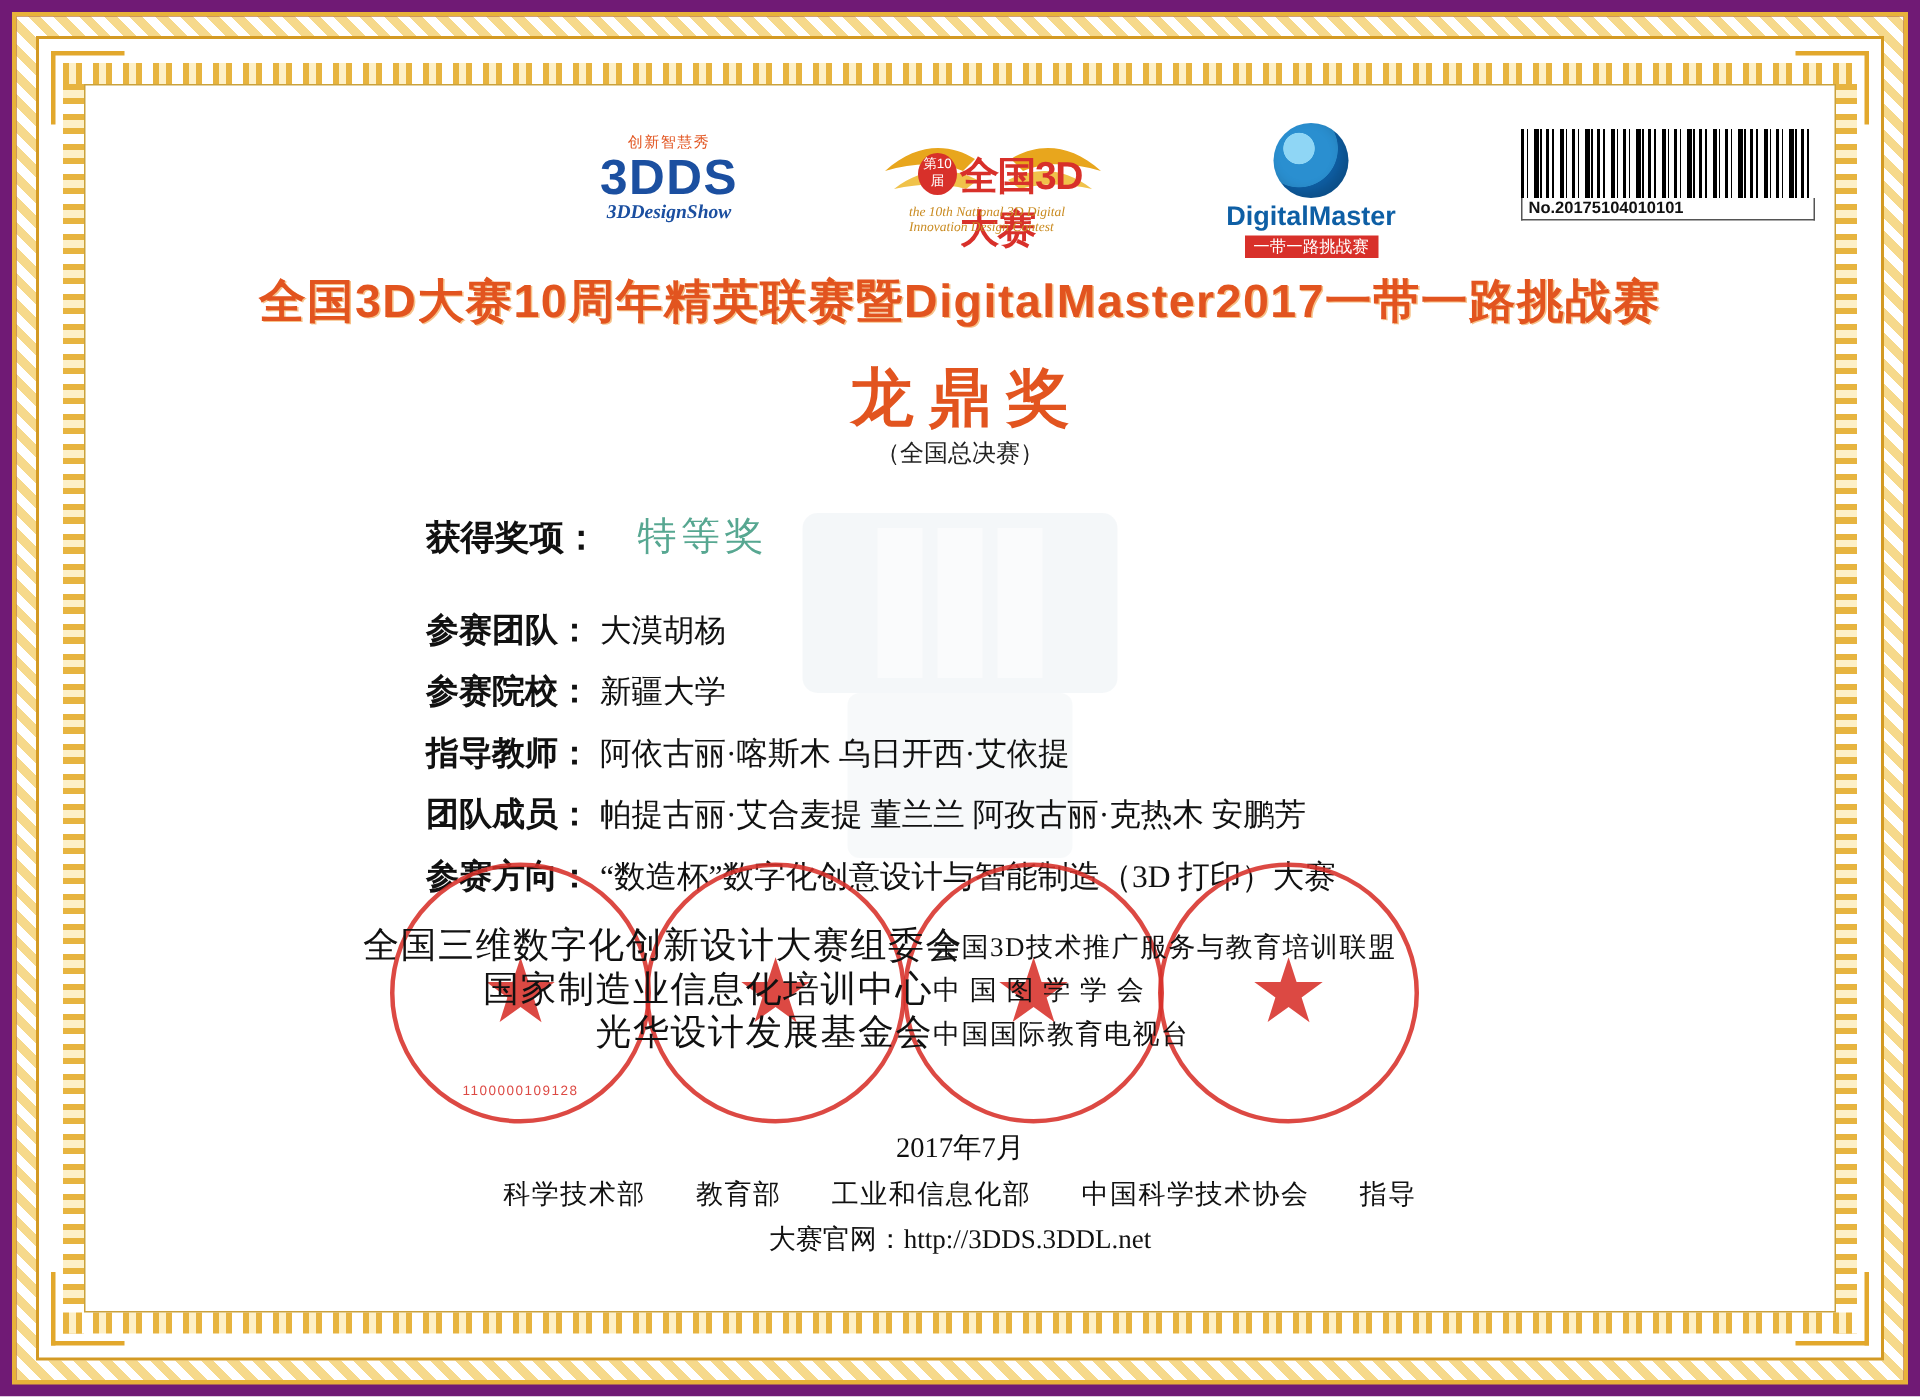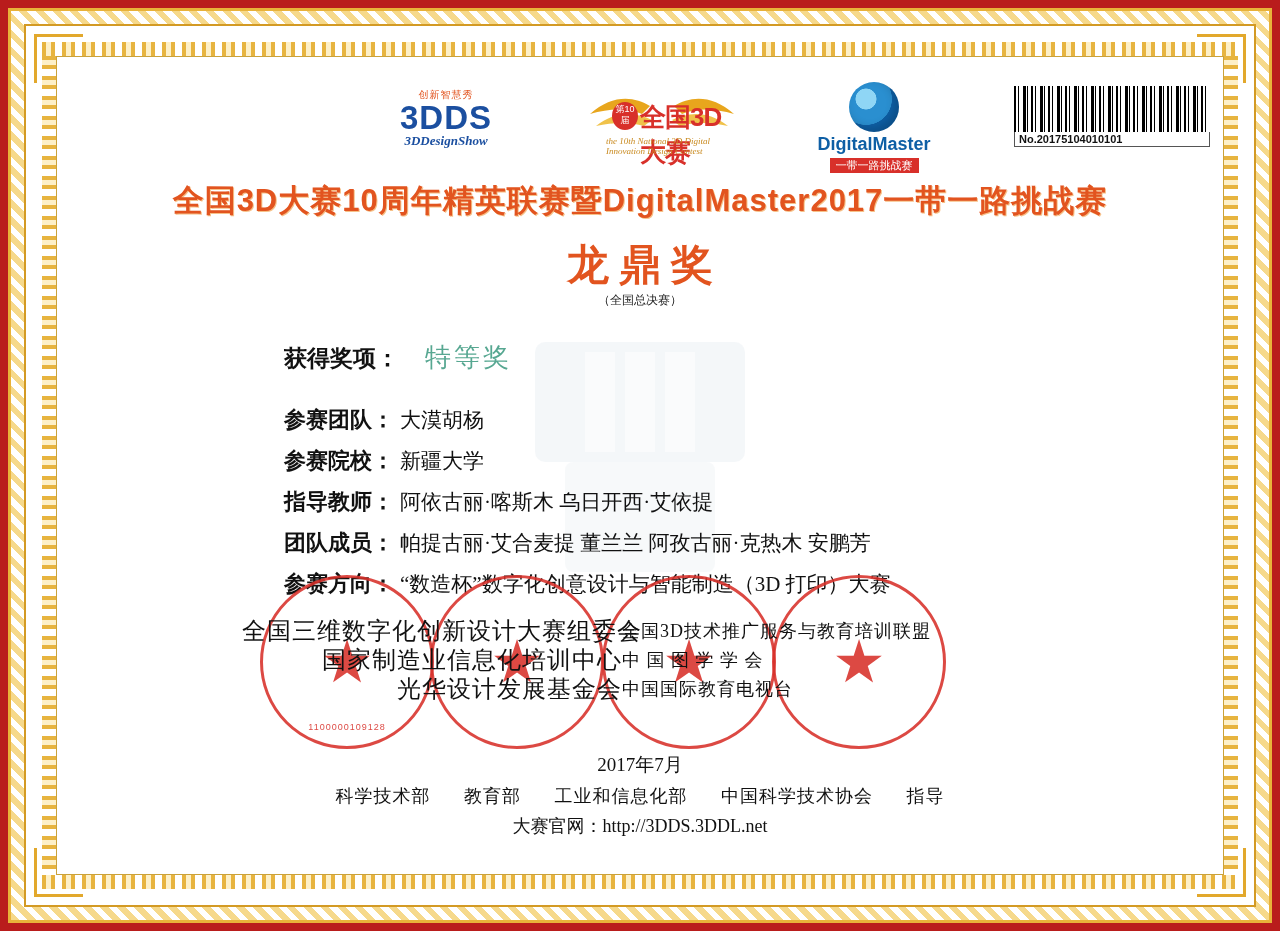--- a/index.html
+++ b/index.html
@@ -1,19 +1,19 @@
 <!DOCTYPE html>
 <html lang="zh"><head>
 <meta charset="utf-8">
 <title>certificate</title>
 <style>
   html,body{margin:0;padding:0;background:#ffffff;}
   body{width:1280px;height:931px;font-family:"Liberation Serif",serif;overflow:hidden;}
 
-  .page{position:relative;width:1280px;height:931px;background:#b91c1c;}
+  .page{position:relative;width:1280px;height:931px;background:#701a75;}
 
   
   .border-outer{
     position:absolute;left:8px;top:8px;right:8px;bottom:8px;
     border:3px solid #e8b23a;
     background:
       repeating-linear-gradient(45deg,#f6d98b 0 6px,#ffffff 6px 12px);
   }
   .border-mid{
     position:absolute;left:24px;top:24px;right:24px;bottom:24px;
@@ -97,21 +97,21 @@
     color:#e2541f;letter-spacing:1px;
     text-shadow:1px 1px 0 #f6c28a;
   }
   .title-award{
     position:absolute;top:175px;left:0;right:0;text-align:center;
     font-family:"Liberation Serif",serif;font-weight:bold;font-size:42px;
     color:#e2541f;letter-spacing:10px;text-indent:10px;
   }
   .title-sub{
     position:absolute;top:230px;left:0;right:0;text-align:center;
-    font-family:"Liberation Serif",serif;font-size:12px;color:#222;
+    font-family:"Liberation Serif",serif;font-size:16px;color:#222;
   }
 
   
   .fields{position:absolute;left:222px;top:278px;right:60px;}
   .field{display:flex;align-items:baseline;margin-bottom:11px;}
   .field .label{
     font-family:"Liberation Serif",serif;font-weight:bold;font-size:22px;color:#111;
     white-space:nowrap;
   }
   .field .value{

